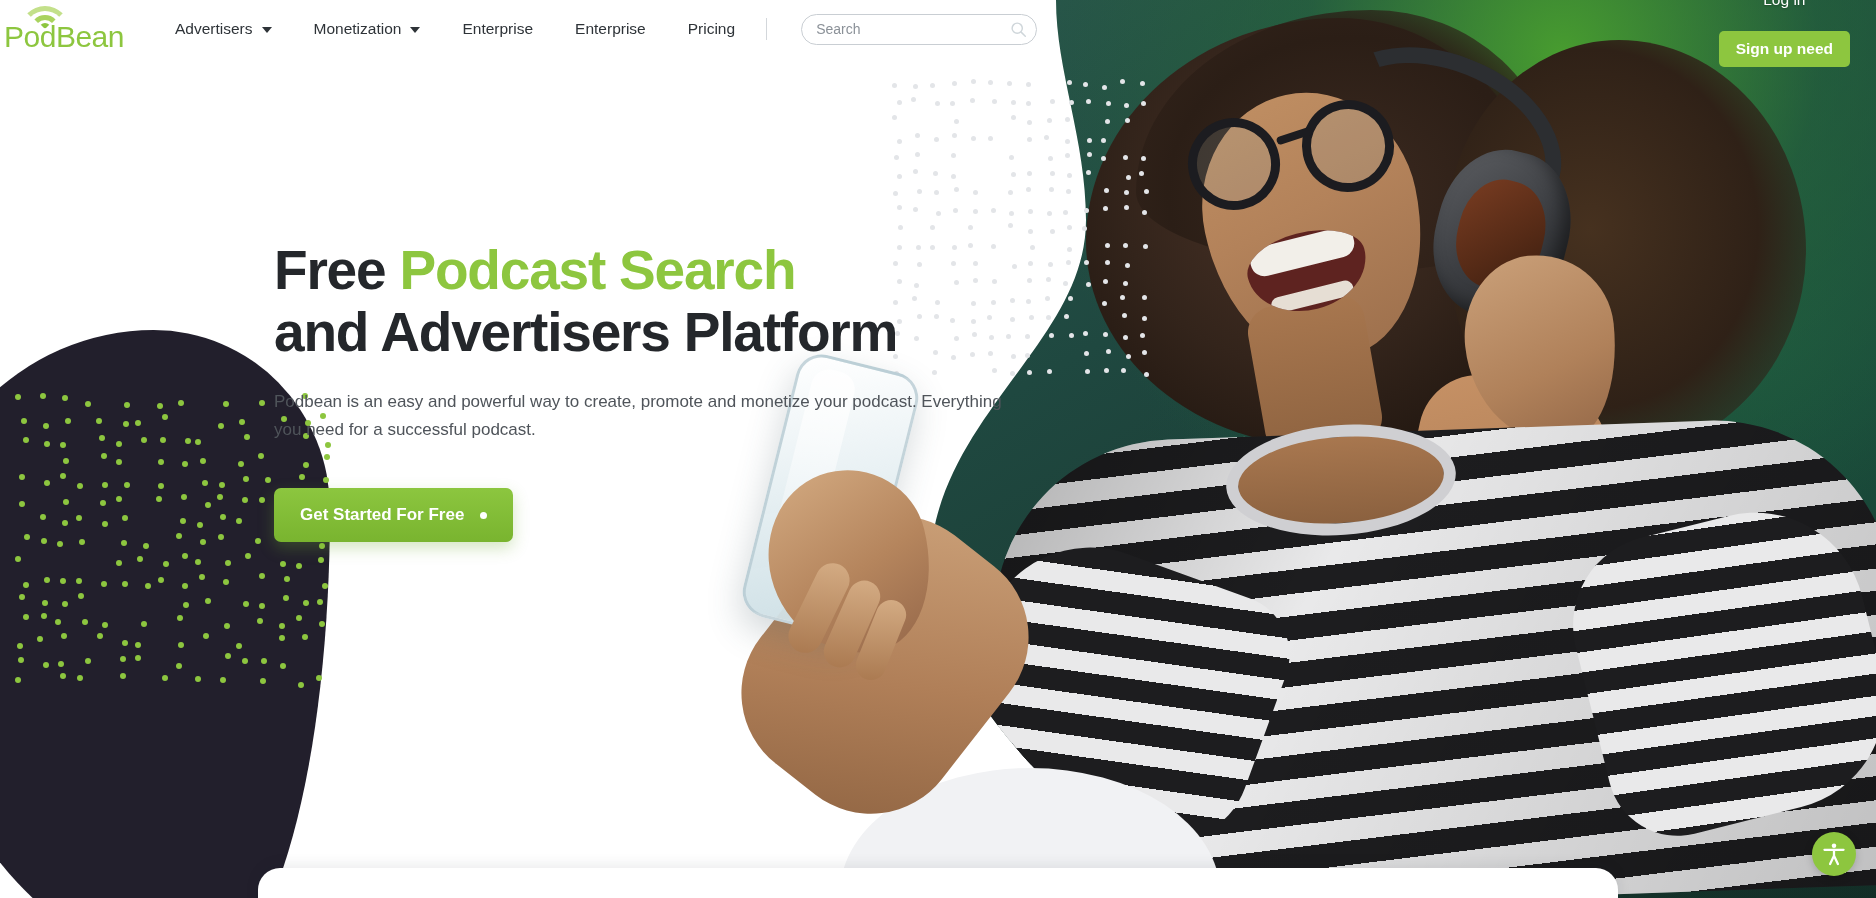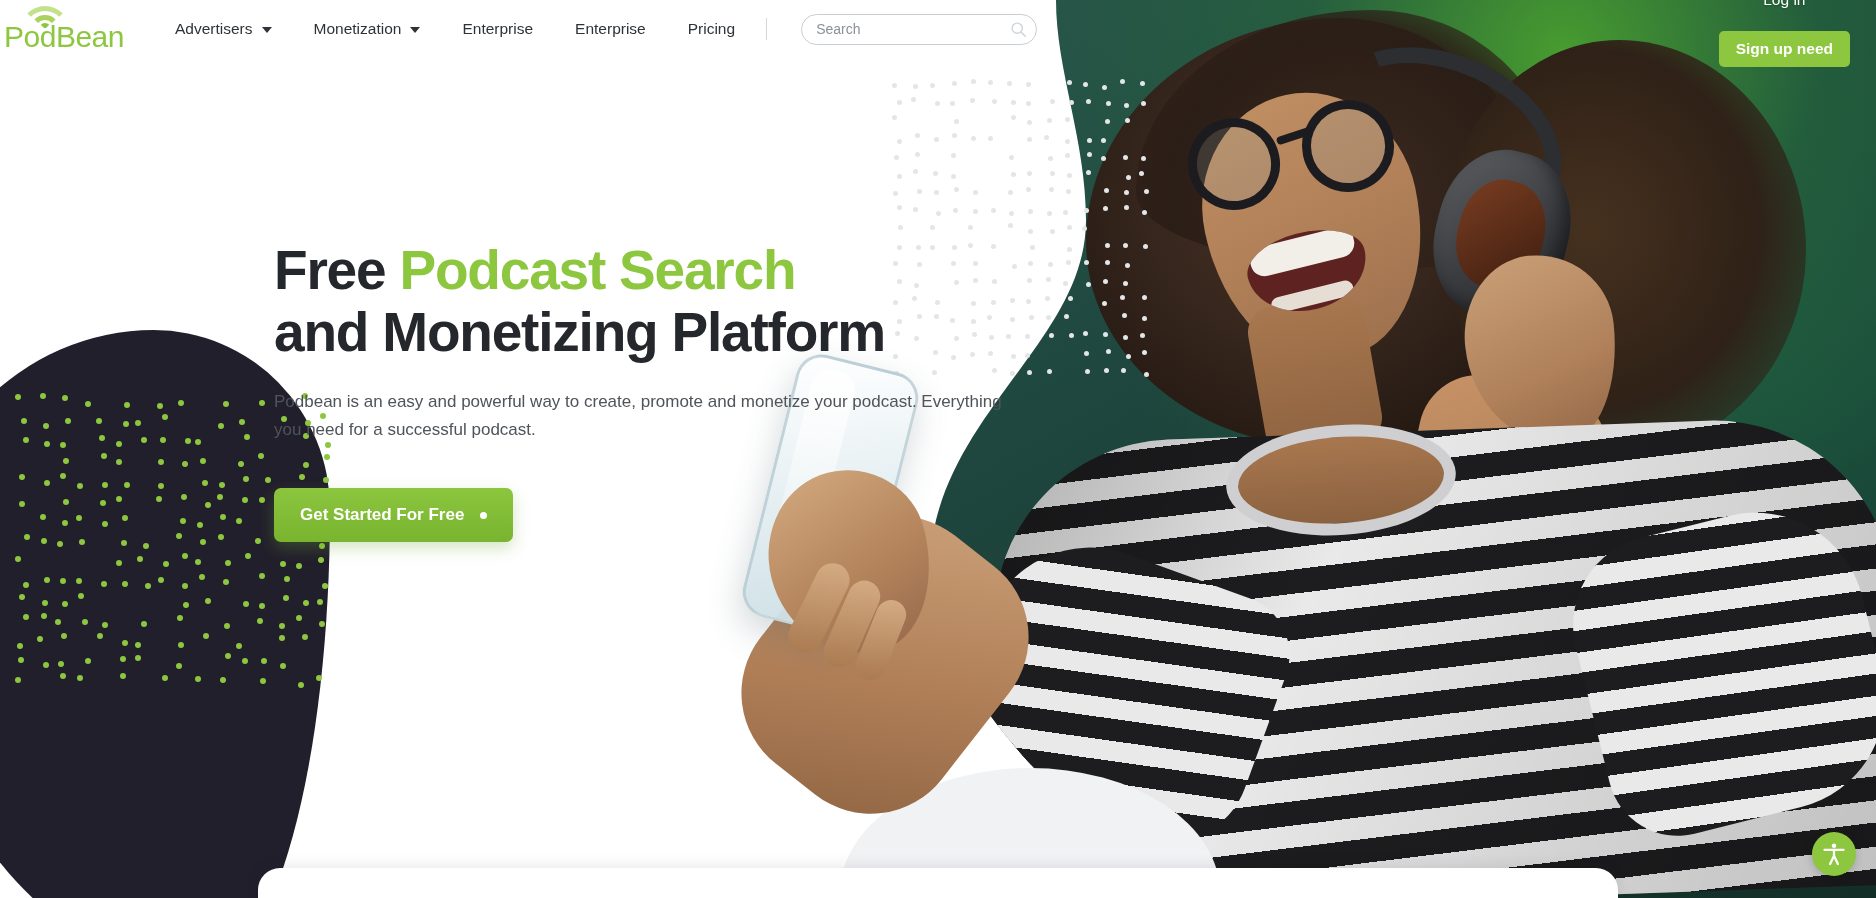--- a/index.html
+++ b/index.html
@@ -778,21 +778,21 @@
 
     <div class="nav-right">
       <span class="login-link">Log in</span>
       <button class="signup-btn">Sign up need</button>
     </div>
   </nav>
 
   <div class="hero-content">
     <h1 class="headline">
       <span>Free </span><span class="hl-green">Podcast Search</span><br>
-      <span>and Monetizing Platform</span>
+      <span>and Advertisers Platform</span>
     </h1>
 
     <p class="subhead">Podbean is an easy and powerful way to create, promote and monetize your podcast. Everything you need for a successful podcast.</p>
 
     <button class="cta">
       <span>Get Started For Free</span>
       <span class="cta-dot"></span>
     </button>
   </div>
 

